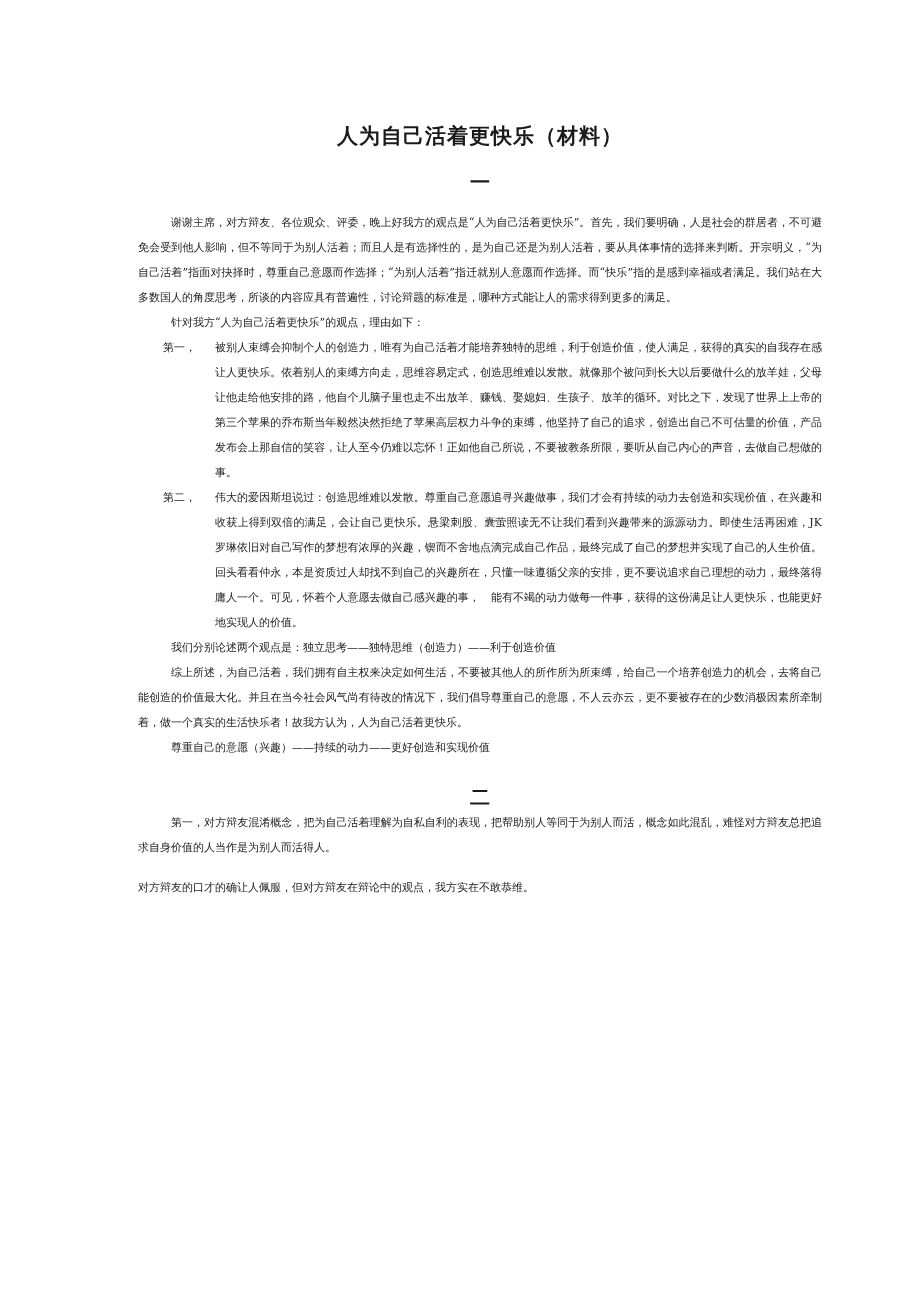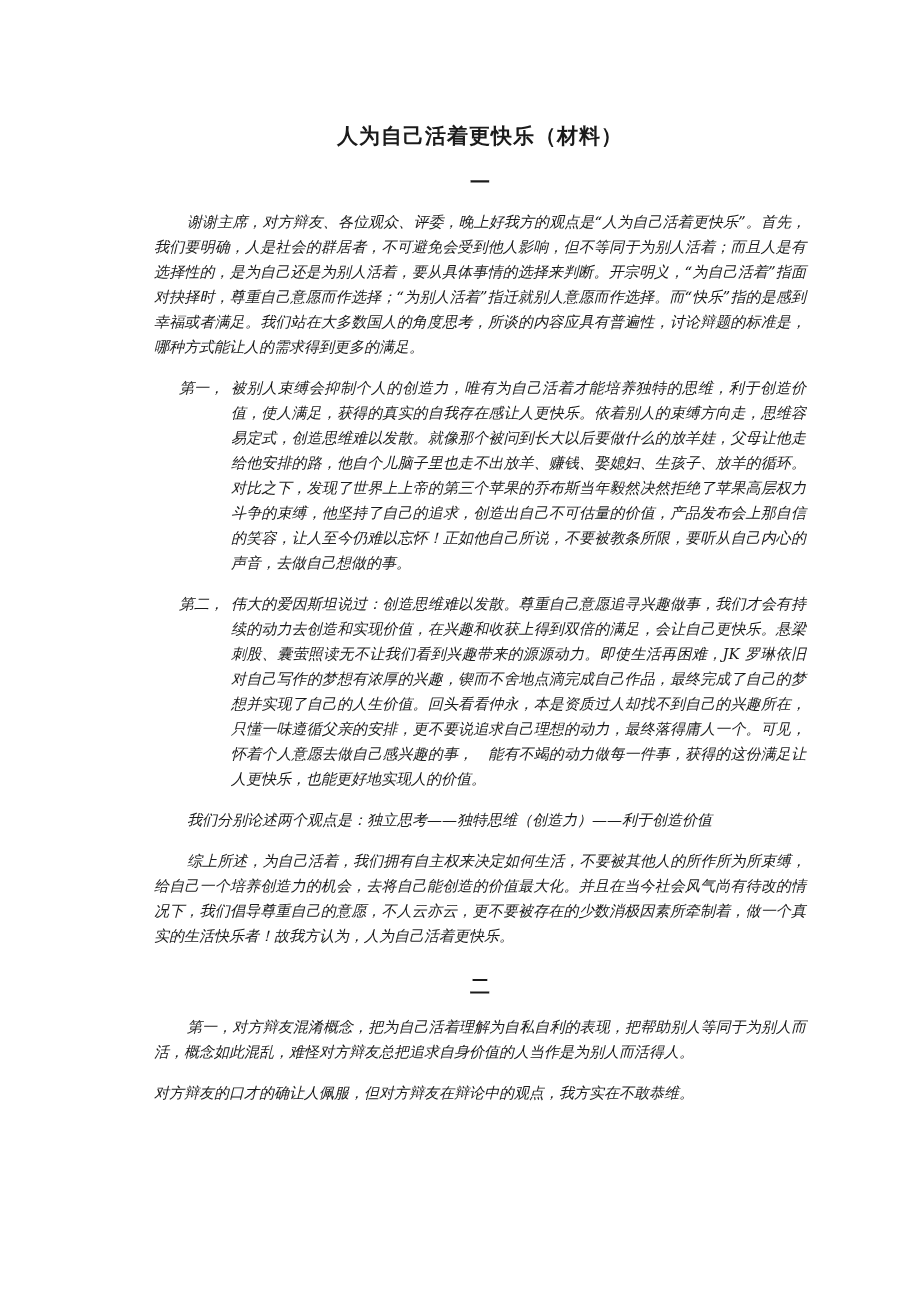--- a/index.html
+++ b/index.html
@@ -34,25 +34,24 @@
     margin: 20px 0 0 0;
     font-size: 20px;
     line-height: 25px;
     font-weight: bold;
     text-align: center;
   }
   .sec-heading.sec2 {
     margin-top: 25px;
   }
   .body {
-    margin: 16px;
-    font-size: 15px;
+    margin: 0;
+    font-size: 11px;
     line-height: 25px;
     text-align: justify;
-    font-style: italic;
   }
   .first-body {
     margin-top: 15px;
   }
   .indent {
     text-indent: 33px;
   }
   .num-item {
     position: relative;
     padding-left: 77px;
@@ -70,35 +69,37 @@
 
 <div class="page">
   <div class="content">
 
     <h1 class="doc-title">人为自己活着更快乐（材料）</h1>
 
     <div class="sec-heading">一</div>
 
     <p class="body indent first-body">谢谢主席，对方辩友、各位观众、评委，晚上好我方的观点是“人为自己活着更快乐”。首先，我们要明确，人是社会的群居者，不可避免会受到他人影响，但不等同于为别人活着；而且人是有选择性的，是为自己还是为别人活着，要从具体事情的选择来判断。开宗明义，“为自己活着”指面对抉择时，尊重自己意愿而作选择；“为别人活着”指迁就别人意愿而作选择。而“快乐”指的是感到幸福或者满足。我们站在大多数国人的角度思考，所谈的内容应具有普遍性，讨论辩题的标准是，哪种方式能让人的需求得到更多的满足。</p>
 
+    <p class="body indent">针对我方“人为自己活着更快乐”的观点，理由如下：</p>
 
     <div class="body num-item">
       <span class="num-marker">第一，</span>
       <span>被别人束缚会抑制个人的创造力，唯有为自己活着才能培养独特的思维，利于创造价值，使人满足，获得的真实的自我存在感让人更快乐。依着别人的束缚方向走，思维容易定式，创造思维难以发散。就像那个被问到长大以后要做什么的放羊娃，父母让他走给他安排的路，他自个儿脑子里也走不出放羊、赚钱、娶媳妇、生孩子、放羊的循环。对比之下，发现了世界上上帝的第三个苹果的乔布斯当年毅然决然拒绝了苹果高层权力斗争的束缚，他坚持了自己的追求，创造出自己不可估量的价值，产品发布会上那自信的笑容，让人至今仍难以忘怀！正如他自己所说，不要被教条所限，要听从自己内心的声音，去做自己想做的事。</span>
     </div>
 
     <div class="body num-item">
       <span class="num-marker">第二，</span>
       <span>伟大的爱因斯坦说过：创造思维难以发散。尊重自己意愿追寻兴趣做事，我们才会有持续的动力去创造和实现价值，在兴趣和收获上得到双倍的满足，会让自己更快乐。悬梁刺股、囊萤照读无不让我们看到兴趣带来的源源动力。即使生活再困难，JK 罗琳依旧对自己写作的梦想有浓厚的兴趣，锲而不舍地点滴完成自己作品，最终完成了自己的梦想并实现了自己的人生价值。回头看看仲永，本是资质过人却找不到自己的兴趣所在，只懂一味遵循父亲的安排，更不要说追求自己理想的动力，最终落得庸人一个。可见，怀着个人意愿去做自己感兴趣的事，　能有不竭的动力做每一件事，获得的这份满足让人更快乐，也能更好地实现人的价值。</span>
     </div>
 
     <p class="body indent">我们分别论述两个观点是：独立思考——独特思维（创造力）——利于创造价值</p>
 
     <p class="body indent">综上所述，为自己活着，我们拥有自主权来决定如何生活，不要被其他人的所作所为所束缚，给自己一个培养创造力的机会，去将自己能创造的价值最大化。并且在当今社会风气尚有待改的情况下，我们倡导尊重自己的意愿，不人云亦云，更不要被存在的少数消极因素所牵制着，做一个真实的生活快乐者！故我方认为，人为自己活着更快乐。</p>
 
+    <p class="body indent">尊重自己的意愿（兴趣）——持续的动力——更好创造和实现价值</p>
 
     <div class="sec-heading sec2">二</div>
 
     <p class="body indent">第一，对方辩友混淆概念，把为自己活着理解为自私自利的表现，把帮助别人等同于为别人而活，概念如此混乱，难怪对方辩友总把追求自身价值的人当作是为别人而活得人。</p>
 
     <p class="body first-body">对方辩友的口才的确让人佩服，但对方辩友在辩论中的观点，我方实在不敢恭维。</p>
 
 
   </div>
 </div>

